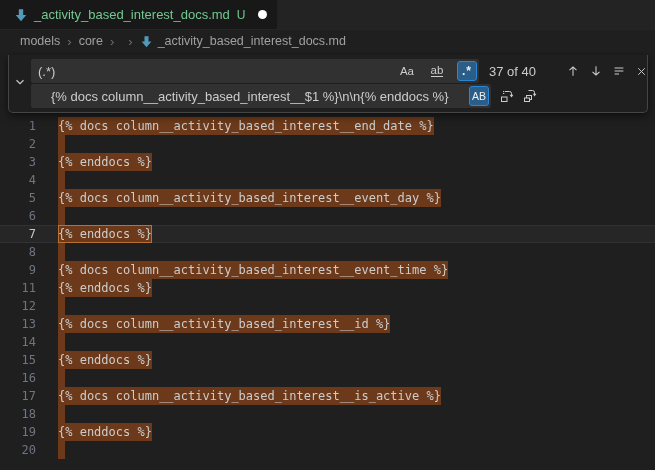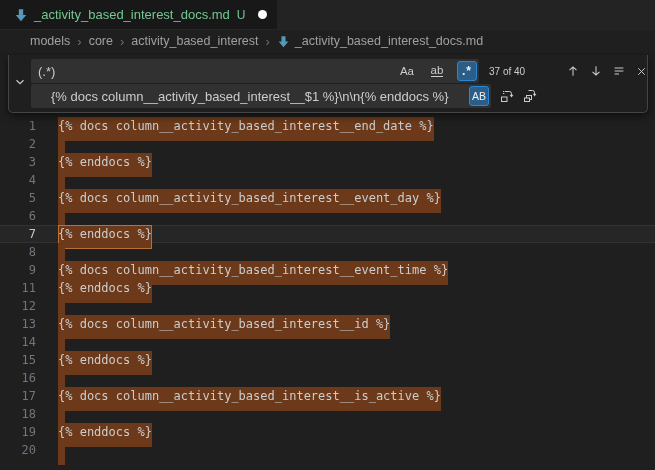--- a/index.html
+++ b/index.html
@@ -8,59 +8,59 @@
 
   
   .tab-bar { height:30px; background:#232323; display:flex; border-bottom:1px solid #252525; }
   .tab { width:277px; height:100%; background:#181818; display:flex; align-items:center; padding:0 10px 0 13px; cursor:pointer; }
   .tab-icon { width:15px; height:15px; flex:none; margin-right:6px; display:flex; align-items:center; justify-content:center; }
   .tab-label { color:#73c991; font-size:13px; white-space:nowrap; }
   .git-badge { color:#73c991; font-size:12px; margin-left:7px; }
   .mod-dot { width:9px; height:9px; border-radius:50%; background:#ffffff; margin-left:12px; flex:none; }
 
   
-  .breadcrumb { height:22px; background:#1f1f1f; display:flex; align-items:center; padding-left:30px; font-size:12.5px; color:#a0a0a0; white-space:nowrap; }
+  .breadcrumb { height:22px; background:#1f1f1f; display:flex; align-items:center; padding-left:20px; font-size:12.5px; color:#a0a0a0; white-space:nowrap; }
   .bc-items { display:inline-flex; align-items:center; }
   .bc-item { cursor:pointer; }
   .bc-sep { color:#6f6f6f; margin:0 7px; font-size:13px; }
   .bc-file-icon { width:13px; height:13px; margin-right:5px; display:inline-flex; }
   .bc-file { color:#a0a0a0; cursor:pointer; }
 
   
   .editor { position:absolute; top:52px; left:0; right:0; bottom:0; background:#1f1f1f; overflow:hidden; }
   .code-area { position:absolute; top:65px; left:0; right:0;
                font-family:"DejaVu Sans Mono","Liberation Mono",monospace; font-size:12px; line-height:18px; color:#cccccc; }
   .code-line { height:18px; display:flex; white-space:pre; position:relative; }
   .code-line.cursor-line { background:rgba(255,255,255,0.035);
       box-shadow: inset 0 1px 0 rgba(255,255,255,0.06), inset 0 -1px 0 rgba(255,255,255,0.06); }
   .line-num { width:36px; text-align:right; color:#6e7681; flex:none; user-select:none; }
   .cursor-line .line-num { color:#c6c6c6; }
   .line-body { margin-left:22px; }
-  .match { background:#6c3a1b; display:inline-block; height:24px; white-space:pre; }
+  .match { background:#6c3a1b; display:inline-block; height:18px; white-space:pre; }
   .match.empty-match { width:7px; }
   .match.current-match { outline:1px solid #bb7033; outline-offset:-1px; }
 
   
   .find-widget { position:absolute; top:3px; left:8px; width:640px; height:58px;
       background:#1f1f1f; border:1px solid #454545; border-top:none; border-radius:0 0 5px 5px;
       box-shadow:0 3px 8px rgba(0,0,0,0.55); display:flex; z-index:10; }
   .toggle-col { width:22px; display:flex; align-items:center; justify-content:center; cursor:pointer; flex:none; }
   .fw-rows { flex:1; padding:4px 4px 4px 0; display:flex; flex-direction:column; justify-content:space-between; }
   .fw-row { display:flex; align-items:center; height:24px; }
   .fw-input { background:#313131; border-radius:2px; height:24px; display:flex; align-items:center;
       padding:0 2px 0 7px; color:#cccccc; font-size:13px; cursor:text; }
   .find-input { width:448px; }
   .replace-input { width:460px;padding-left:20px; }
   .fw-value { flex:1; white-space:nowrap; overflow:hidden; }
   .opt { width:20px; height:20px; border-radius:3px; display:flex; align-items:center; justify-content:center;
       font-size:11.5px; color:#cccccc; margin-left:10px; flex:none; cursor:pointer; }
   .opt.active { background:#2a5e88; border:1px solid #2b87d4; color:#f0f0f0; }
   .ww-inner { border-bottom:1px solid #cccccc; line-height:11px; }
   .regex-glyph { font-weight:bold; letter-spacing:1px; font-size:12px; }
-  .results { margin-left:10px; font-size:10px; color:#cccccc; width:70px; flex:none; }
+  .results { margin-left:10px; font-size:13px; color:#cccccc; width:70px; flex:none; }
   .icon-btn { width:19px; height:20px; display:flex; align-items:center; justify-content:center;
       border-radius:3px; cursor:pointer; flex:none; margin-left:4px; }
   .nav-group { display:flex; align-items:center; margin-left:0; }
   .replace-btns { display:flex; align-items:center; margin-left:2px; }
 </style>
 </head>
 <body>
 
 <div class="tab-bar">
   <div class="tab">
@@ -74,21 +74,20 @@
     <span class="mod-dot"></span>
   </div>
 </div>
 
 <div class="breadcrumb">
   <span class="bc-items">
       <span class="bc-item">models</span>
       <span class="bc-sep">›</span>
       <span class="bc-item">core</span>
       <span class="bc-sep">›</span>
-      <span class="bc-item">activity_based_interest</span>
       <span class="bc-sep">›</span>
     </span>
   <span class="bc-file-icon">
     <svg width="13" height="13" viewBox="0 0 16 16">
         <path d="M5.5 1.5h5v6.5h3.5L8 15 2 8h3.5z" fill="#519aba"></path>
       </svg>
   </span>
   <span class="bc-file">_activity_based_interest_docs.md</span>
 </div>
 

